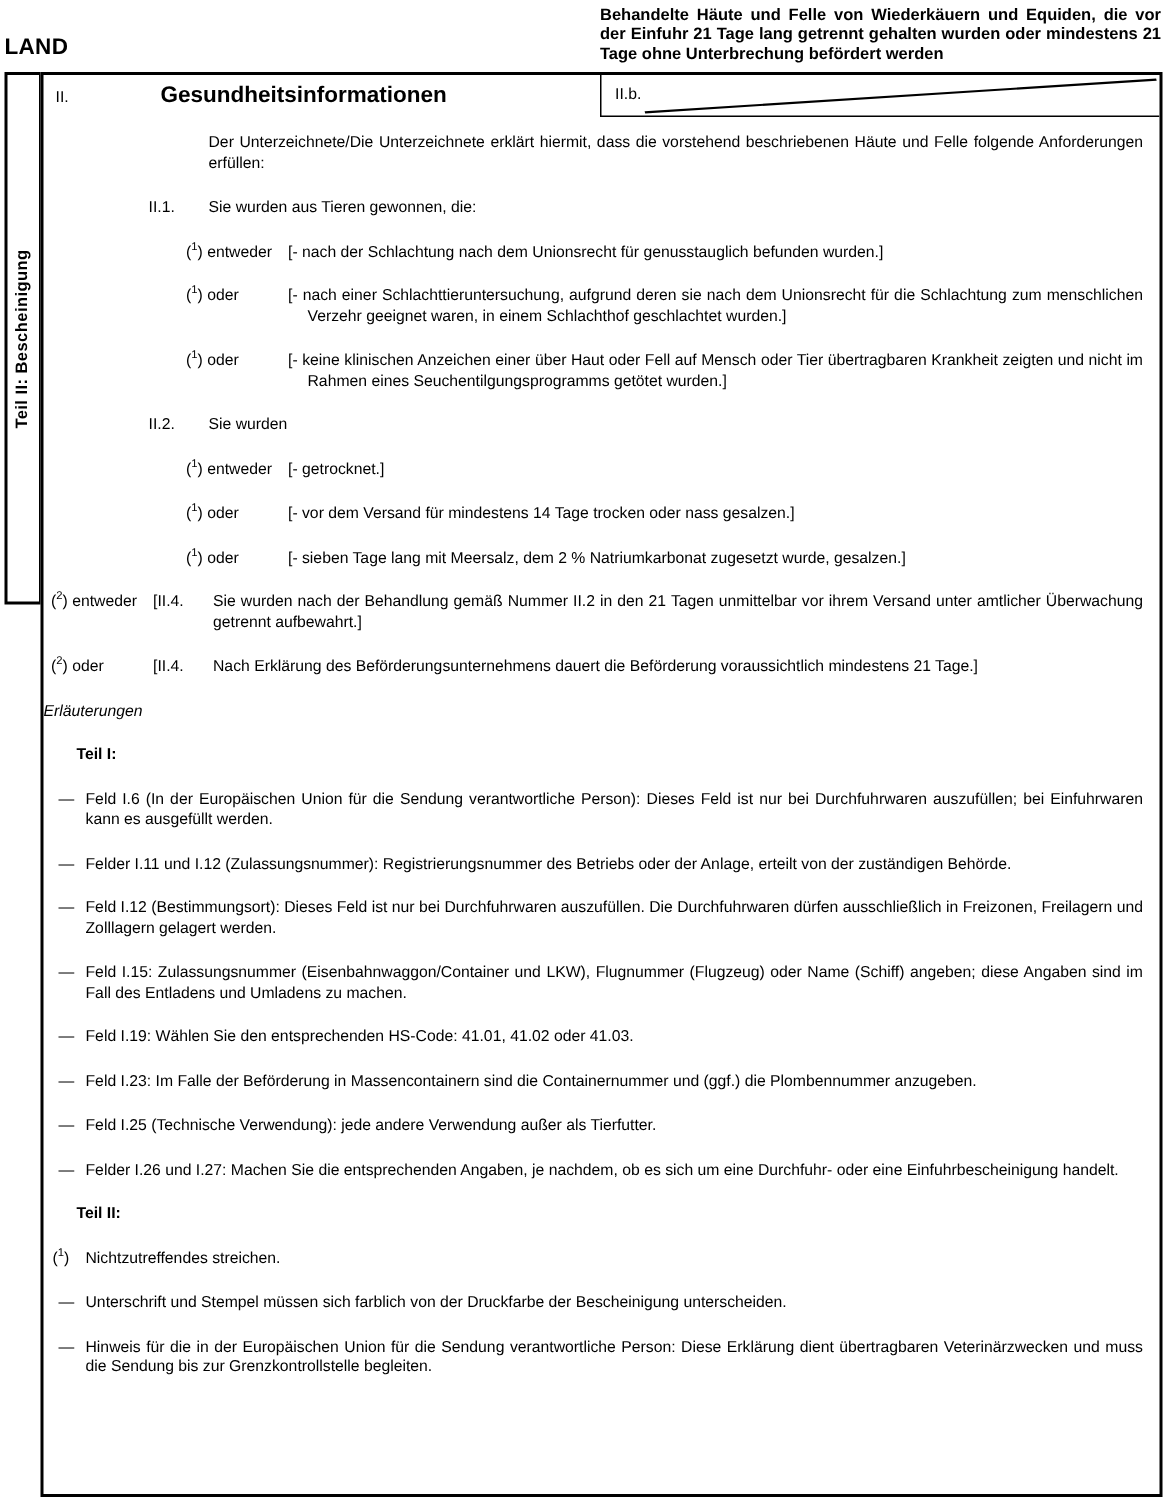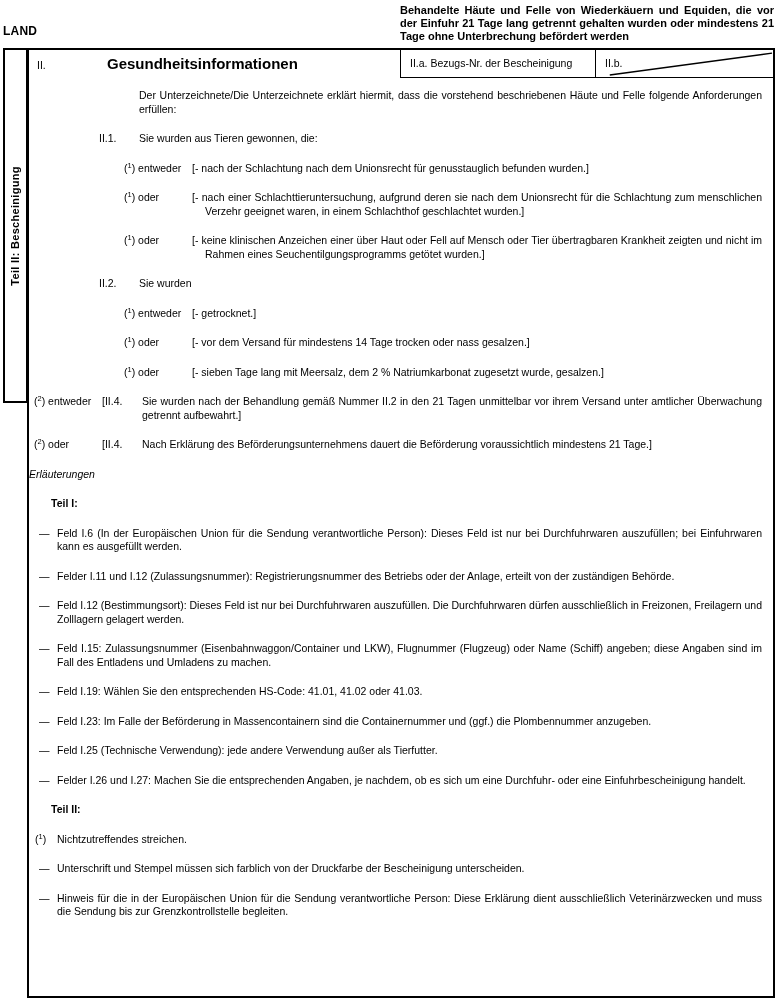--- a/index.html
+++ b/index.html
@@ -5,21 +5,21 @@
   * { margin:0; padding:0; box-sizing:border-box; }
   html,body { background:#fff; }
   body {
     position:relative; width:778px; height:1003px;
     font-family:"Liberation Sans", sans-serif;
     color:#000; font-size:10.5px; line-height:13.5px;
     overflow:hidden;
   }
   .land {
     position:absolute; left:3px; top:25px;
-    font-weight:bold; font-size:12px; letter-spacing:.2px;
+    font-weight:bold; font-size:15px; letter-spacing:.2px;
   }
   .doc-title {
     position:absolute; left:400px; top:4px; width:374px;
     font-weight:bold; font-size:11px; line-height:13px;
     text-align:justify;
   }
   .side-box {
     position:absolute; left:3px; top:48px; width:25px; height:355px;
     border:2px solid #000; background:#fff;
   }
@@ -75,21 +75,20 @@
 <div class="side-box">
   <div class="side-label">Teil II: Bescheinigung</div>
 </div>
 
 <div class="doc-table">
 
   <div class="head-row">
     <div class="cell-main">
       <span class="sec-no">II.</span><span class="sec-title">Gesundheitsinformationen</span>
     </div>
-    <div class="cell-ref">II.a. Bezugs-Nr. der Bescheinigung</div>
     <div class="cell-iib">
       <span>II.b.</span>
       <svg class="diag" viewBox="0 0 180 26" preserveAspectRatio="none">
           <line x1="14" y1="24" x2="179" y2="3" stroke="#000" stroke-width="1.4"></line>
         </svg>
     </div>
   </div>
 
   <div class="content">
 
@@ -191,17 +190,17 @@
       <span class="fn-mk"><span>(</span><sup>1</sup><span>)</span></span>
       <span class="dtext">Nichtzutreffendes streichen.</span>
     </div>
 
     <div class="row dash-row">
       <span class="dash">—</span>
       <span class="dtext">Unterschrift und Stempel müssen sich farblich von der Druckfarbe der Bescheinigung unterscheiden.</span>
     </div>
     <div class="row dash-row">
       <span class="dash">—</span>
-      <span class="dtext">Hinweis für die in der Europäischen Union für die Sendung verantwortliche Person: Diese Erklärung dient ausschließlich Veterinärzwecken und muss die Sendung bis zur Grenzkontrollstelle begleiten.</span>
+      <span class="dtext">Hinweis für die in der Europäischen Union für die Sendung verantwortliche Person: Diese Erklärung dient übertragbaren Veterinärzwecken und muss die Sendung bis zur Grenzkontrollstelle begleiten.</span>
     </div>
 
   </div>
 </div>
 
 </body></html>

